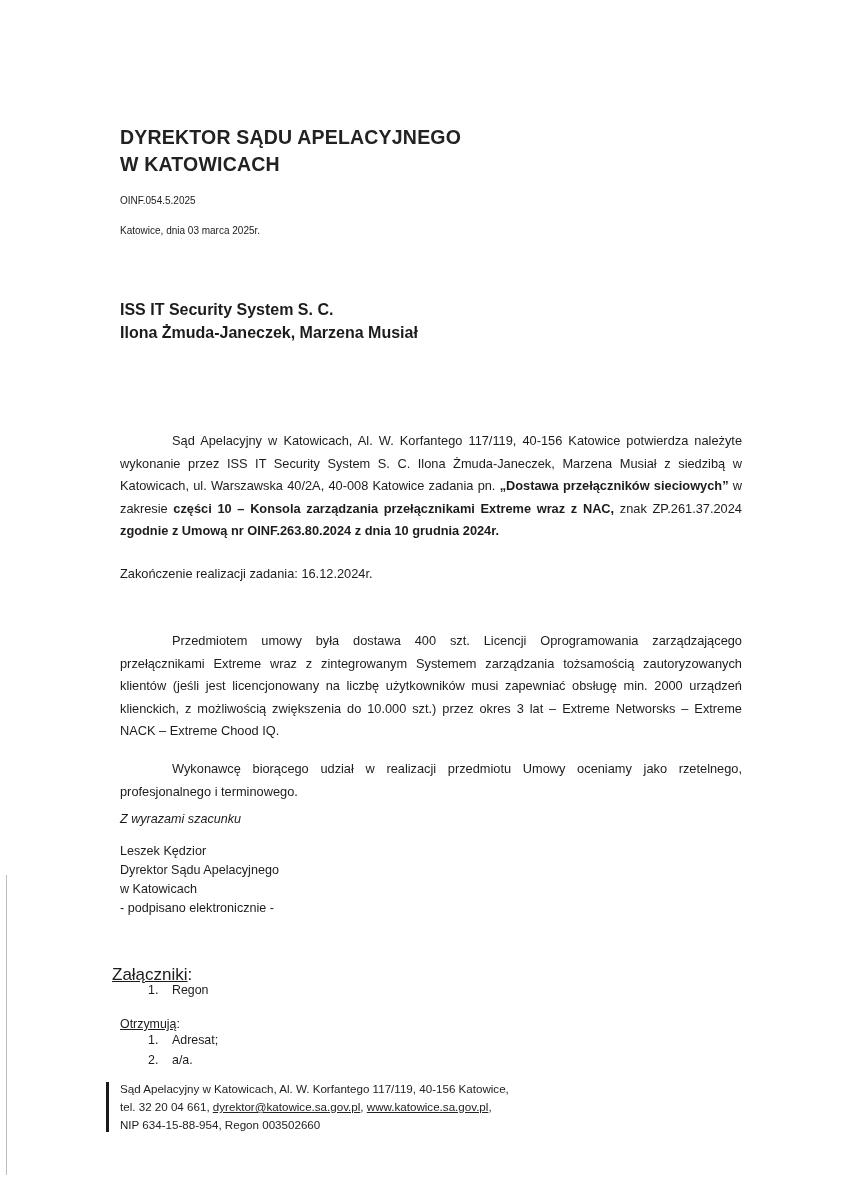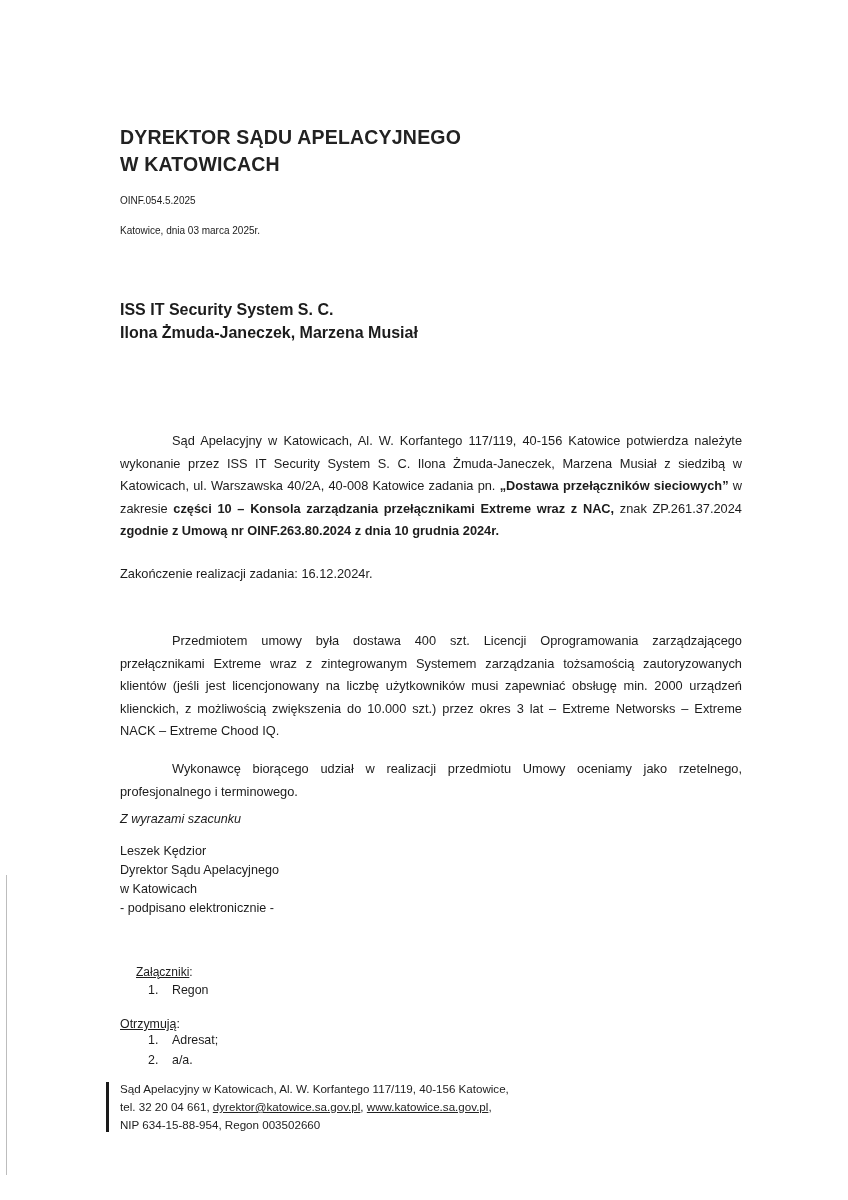--- a/index.html
+++ b/index.html
@@ -50,21 +50,21 @@
 
 <div class="abs" style="left:120px; top:812px; font-size:12.6px; font-style:italic;">Z wyrazami szacunku</div>
 
 <div class="abs" style="left:120px; top:842px; font-size:12.6px; line-height:19px;">
   <div>Leszek Kędzior</div>
   <div>Dyrektor Sądu Apelacyjnego</div>
   <div>w Katowicach</div>
   <div>- podpisano elektronicznie -</div>
 </div>
 
-<div class="abs" style="left:136px; top:965px; font-size:12px;"><span class="u">Załączniki</span><span>:</span></div>
+<div class="abs" style="left:112px; top:965px; font-size:17px;"><span class="u">Załączniki</span><span>:</span></div>
 <div class="abs list" style="top:980px;"><span class="num">1.</span><span>Regon</span></div>
 
 <div class="abs" style="left:120px; top:1017px; font-size:12.4px;"><span class="u">Otrzymują</span><span>:</span></div>
 <div class="abs list" style="top:1030px;">
   <div><span class="num">1.</span><span>Adresat;</span></div>
   <div><span class="num">2.</span><span>a/a.</span></div>
 </div>
 
 <div class="abs footer-bar"></div>
 <div class="abs footer">

